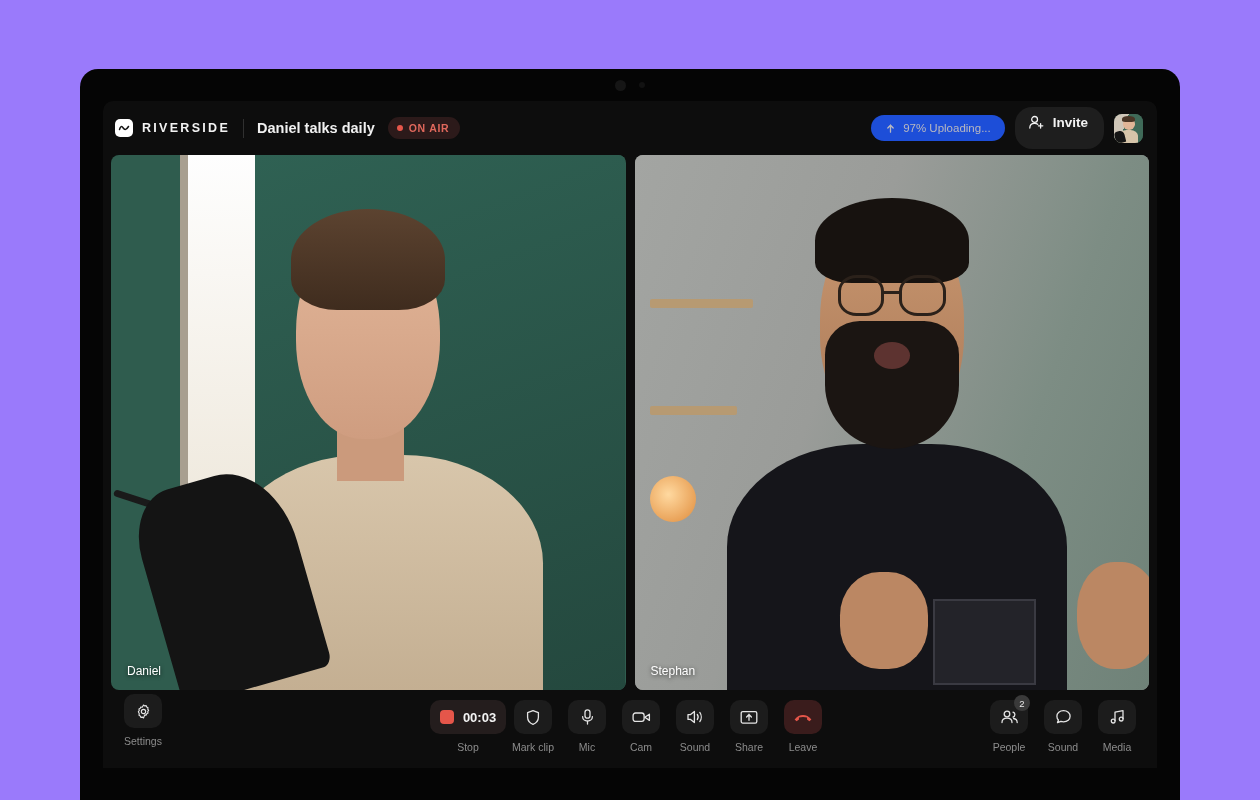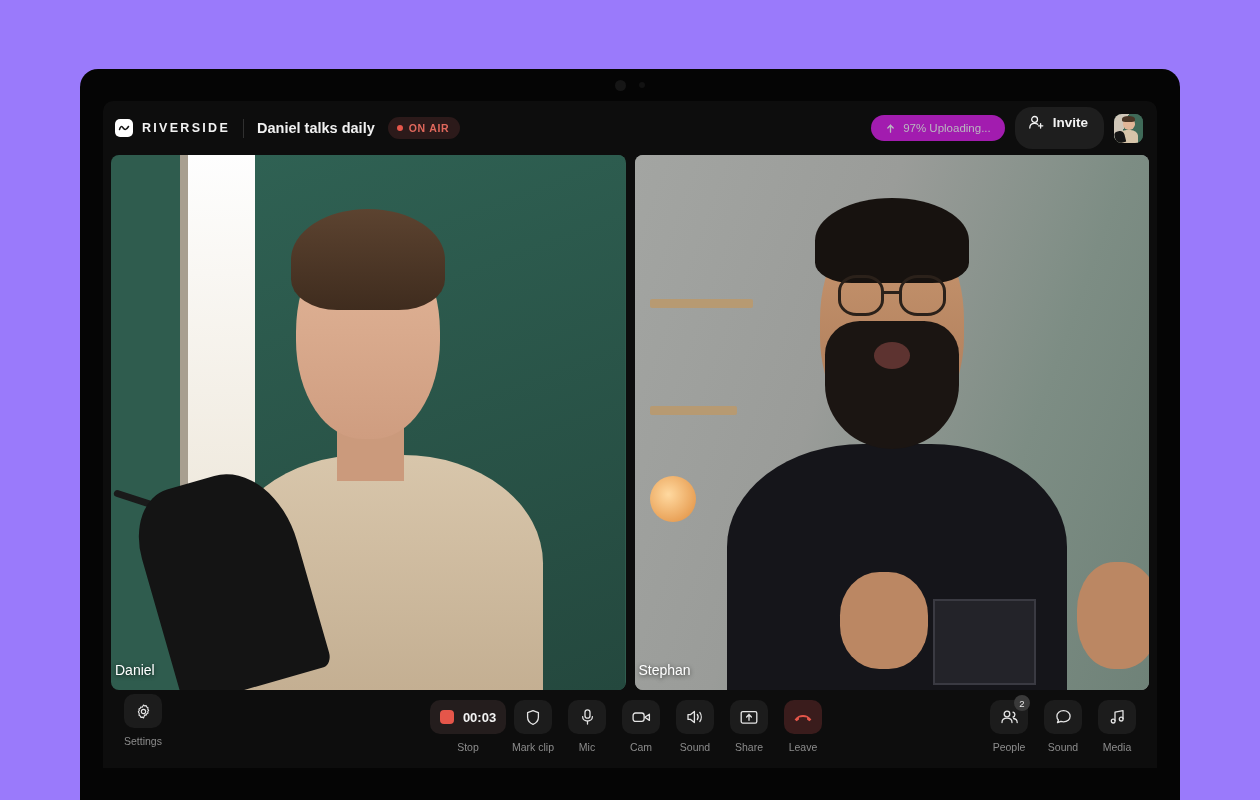--- a/index.html
+++ b/index.html
@@ -57,21 +57,21 @@
     display:flex; align-items:center; gap:6px;
     background:#2c1a1a; border-radius:13px;
     padding:5px 11px 5px 9px;
   }
   .onair-dot{ width:6px; height:6px; border-radius:50%; background:#e5564a; }
   .onair-text{ color:#e0685c; font-size:10.5px; font-weight:bold; letter-spacing:.7px; }
 
   .hdr-right{ margin-left:auto; display:flex; align-items:center; gap:10px; }
   .upload-pill{
     display:flex; align-items:center; gap:7px;
-    background:#a21caf; border-radius:16px; padding:7px 14px;justify-content:space-between;
+    background:#1d4ed8; border-radius:16px; padding:7px 14px;justify-content:space-between;
   }
   .upload-text{ color:#b9b8bf; font-size:11.5px; }
   .invite-btn{
     display:flex; align-items:center; gap:8px;
     background:#1e1e1e; border-radius:17px; padding:7px 16px 18px 13px;
     cursor:pointer;
   }
   .invite-label{ color:#f2f2f2; font-size:13.5px; font-weight:bold; }
   .avatar{
     width:29px; height:29px; border-radius:8px;
@@ -80,22 +80,22 @@
 
   
   #stage{
     flex:1; display:flex; gap:9px;
     padding:0 8px 0 8px;
   }
   .tile{
     position:relative; flex:1; border-radius:8px; overflow:hidden;
   }
   .tile-name{
-    position:absolute; left:4px; bottom:12px;
-    color:#fff; font-size:14px; z-index:6;
+    position:absolute; left:16px; bottom:12px;
+    color:#fff; font-size:12px; z-index:6;
     text-shadow:0 1px 4px rgba(0,0,0,.7);
   }
 
   
   #tile-daniel{ background:#2f5c4e; }
   .d-wallL{ position:absolute; left:0; top:0; width:22%; height:100%;
             background:linear-gradient(180deg,#cfc8bd,#b8ae9f 60%,#8e8madd); }
   .d-window{ position:absolute; left:14%; top:0; width:14%; height:66%;
              background:linear-gradient(180deg,#fefefe,#efe9dd); }
   .d-windowfrm{ position:absolute; left:13.4%; top:0; width:1.5%; height:66%;

